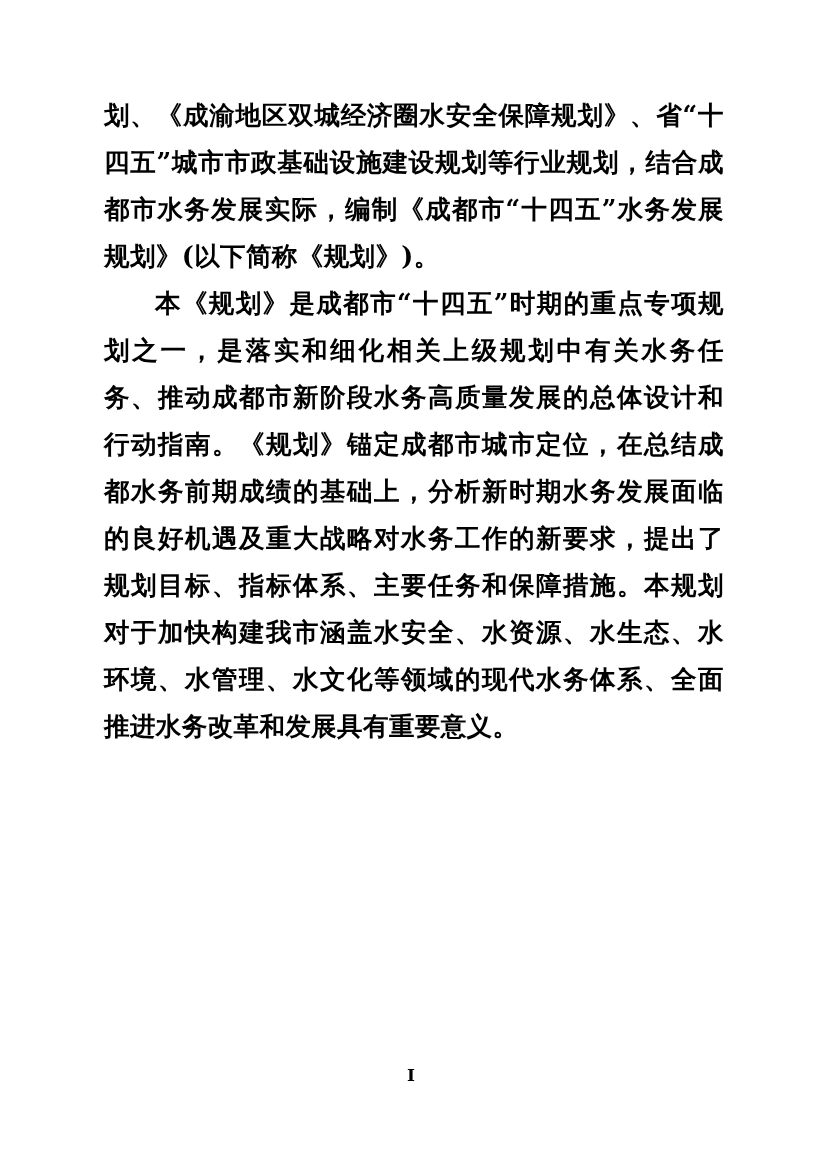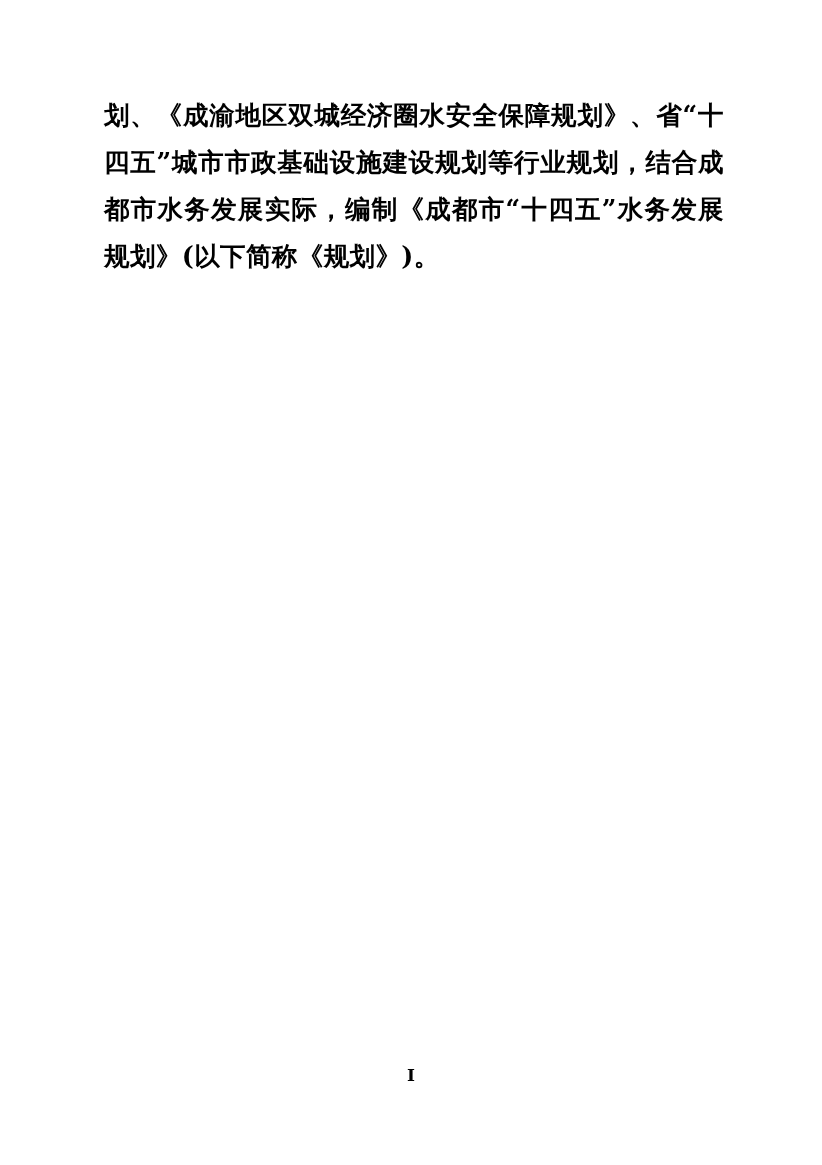--- a/index.html
+++ b/index.html
@@ -52,15 +52,16 @@
     font-weight: 700;
     font-family: "DejaVu Serif", "Liberation Serif", serif;
   }
 </style>
 </head>
 <body>
 
 <div class="page">
   <div class="content">
     <p class="para">划、《成渝地区双城经济圈水安全保障规划》、省“十四五”城市市政基础设施建设规划等行业规划，结合成都市水务发展实际，编制《成都市“十四五”水务发展规划》(以下简称《规划》)。</p>
+    <p class="para indent">本《规划》是成都市“十四五”时期的重点专项规划之一，是落实和细化相关上级规划中有关水务任务、推动成都市新阶段水务高质量发展的总体设计和行动指南。《规划》锚定成都市城市定位，在总结成都水务前期成绩的基础上，分析新时期水务发展面临的良好机遇及重大战略对水务工作的新要求，提出了规划目标、指标体系、主要任务和保障措施。本规划对于加快构建我市涵盖水安全、水资源、水生态、水环境、水管理、水文化等领域的现代水务体系、全面推进水务改革和发展具有重要意义。</p>
   </div>
   <div class="page-number">I</div>
 </div>
 
 </body></html>

